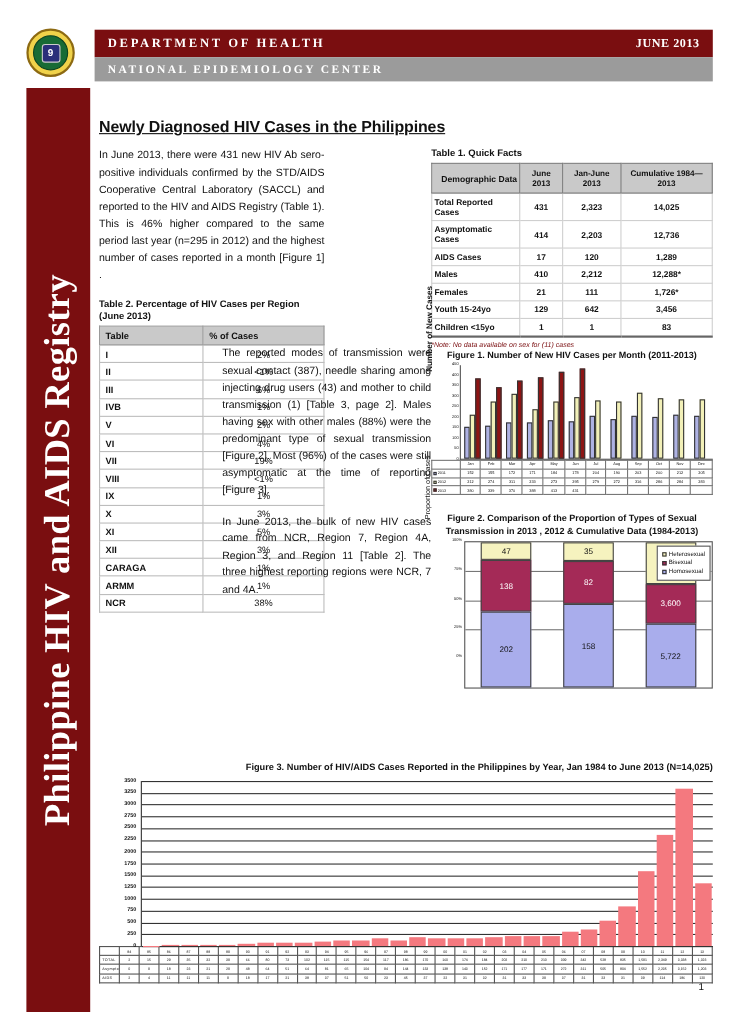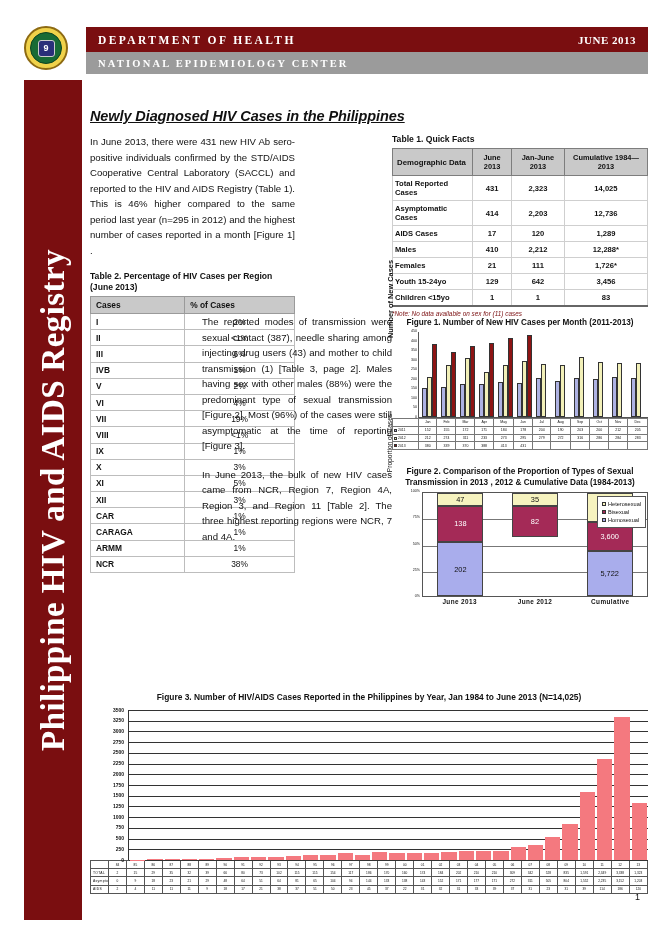--- a/index.html
+++ b/index.html
@@ -68,21 +68,21 @@
     font-family:"Liberation Serif", serif;
     font-size:33px; font-weight:700; letter-spacing:.4px;
     white-space:nowrap;
   }
 
   
   #content { position:absolute; left:90px; top:92px; width:558px; }
 
   #headline {
     font-size:14.5px; font-weight:bold; text-decoration:underline;
-    letter-spacing:-0.1px; margin:16px 0 0 0;font-style:italic;
+    letter-spacing:-0.1px; margin:16px 0 0 0;
   }
 
   .col-left  { position:absolute; left:0;   top:42px; width:205px; }
   .col-mid   { position:absolute; left:110px; }
   .col-right { position:absolute; left:302px; top:42px; width:256px; }
 
   p.body {
     font-size:9.6px; line-height:15.5px; text-align:justify;
     margin:0 0 13px 0; color:#111;
   }
@@ -95,21 +95,21 @@
     border:1px solid #a8a8a8; padding:2px 4px;
   }
 
   
   #table1 { width:100%; }
   #table1 th {
     background:#c9c9c9; font-size:7.4px; font-weight:bold;
     text-align:center; line-height:9px; padding:4px 2px;
     border:1px solid #7d7d7d;
   }
-  #table1 th.first { text-align:left; padding-left:4px; font-size:7.8px; }
+  #table1 th.first { text-align:right; padding-left:4px; font-size:7.8px; }
   #table1 td {
     font-size:7.6px; text-align:center; font-weight:bold;
     padding:3px 2px; border:1px solid #cfcfcf;
   }
   #table1 td.lbl { text-align:left; }
   #table1 tr:last-child td { border-bottom:2px solid #666; }
   #table1-note { font-size:6.4px; color:#7a0e10; font-style:italic; margin-top:3px; }
 
   
   #table2 th {
@@ -156,42 +156,42 @@
   #fig2 { position:relative; width:256px; }
   #fig2-area { position:relative; height:118px; margin-left:30px; }
   #fig2-ylab {
     position:absolute; left:-36px; top:6px; width:110px;
     transform:rotate(-90deg); transform-origin:left top;
     font-size:6.6px; text-align:center; white-space:nowrap;
   }
   #fig2-yticks { position:absolute; left:-17px; top:0; width:15px; height:105px; }
   #fig2-yticks span { position:absolute; right:0; font-size:3.6px; line-height:3.6px; }
   #fig2-plot {
-    position:absolute; left:0; top:0; right:0; height:105px;
+    position:absolute; left:0; top:0; right:0; height:134px;
     border:1px solid #555; display:flex; align-items:flex-end;
     justify-content:space-around;
   }
   #fig2-plot .gl { position:absolute; left:0; right:0; border-top:1px solid #777; }
   .f2-col { width:46px; height:100%; display:flex; flex-direction:column; position:relative; z-index:2; }
   .f2-seg { border:1px solid #444; display:flex; align-items:center; justify-content:center; font-size:7.4px; color:#111; }
   .f2-het { background:#f6f3bf; }
   .f2-bi  { background:#a42a57; color:#fff !important; }
   .f2-hom { background:#a9adec; }
   #fig2-xlabels { position:absolute; left:0; right:0; top:106px; display:flex; justify-content:space-around; }
   #fig2-xlabels span { width:46px; text-align:center; font-size:6.4px; font-weight:bold; letter-spacing:.4px; }
   #fig2-legend {
     position:absolute; right:2px; top:4px; background:#fff;
     border:1px solid #555; padding:3px 4px; z-index:5;
   }
   #fig2-legend div { font-size:5.6px; line-height:8px; display:flex; align-items:center; gap:2px; }
   #fig2-legend i { width:4px; height:4px; display:inline-block; border:0.5px solid #333; }
 
   
   #fig3 { position:absolute; left:0; top:600px; width:558px; }
-  #fig3-cap { font-size:8.4px; font-weight:bold; text-align:center; margin-bottom:8px; }
+  #fig3-cap { font-size:8.4px; font-weight:bold; text-align:right; margin-bottom:8px; }
   #fig3-area { position:relative; margin-left:38px; height:150px; }
   #fig3-yticks { position:absolute; left:-36px; top:0; width:32px; height:150px; }
   #fig3-yticks span { position:absolute; right:0; font-size:5px; line-height:5px; font-weight:bold; }
   #fig3-plot { position:absolute; left:0; top:0; right:0; height:150px; border-left:1px solid #333; }
   #fig3-plot .gl { position:absolute; left:0; right:0; border-top:1px solid #333; }
   #fig3-bars { position:absolute; left:0; right:0; bottom:0; top:0; display:flex; align-items:flex-end; z-index:2; }
   #fig3-bars .b { flex:1; margin:0 1px; background:#f4797f; }
 
   #fig3-table { border-collapse:collapse; width:100%; margin-top:0; table-layout:fixed; }
   #fig3-table td, #fig3-table th {
@@ -230,21 +230,21 @@
   <div id="headline">Newly Diagnosed HIV Cases in the Philippines</div>
 
   <div class="col-left">
     <p class="body">In June 2013, there were 431 new HIV Ab sero-positive individuals confirmed by the STD/AIDS Cooperative  Central Laboratory (SACCL) and reported to the HIV and AIDS Registry (Table 1). This is 46% higher compared to the same period last year (n=295 in 2012) and the highest number of cases reported in a month [Figure 1] .</p>
 
     <div>
       <div class="tbl-cap">Table 2. Percentage of HIV Cases per Region (June 2013)</div>
       <table class="grid" id="table2">
         <thead>
           <tr>
-            <th>Cases</th>
+            <th>Table</th>
             <th>% of Cases</th>
           </tr>
         </thead>
         <tbody id="table2-body">
             <tr>
               <td class="reg">I</td>
               <td class="pct">2%</td>
             </tr>
             <tr>
               <td class="reg">II</td>
@@ -282,24 +282,20 @@
               <td class="reg">X</td>
               <td class="pct">3%</td>
             </tr>
             <tr>
               <td class="reg">XI</td>
               <td class="pct">5%</td>
             </tr>
             <tr>
               <td class="reg">XII</td>
               <td class="pct">3%</td>
-            </tr>
-            <tr>
-              <td class="reg">CAR</td>
-              <td class="pct">1%</td>
             </tr>
             <tr>
               <td class="reg">CARAGA</td>
               <td class="pct">1%</td>
             </tr>
             <tr>
               <td class="reg">ARMM</td>
               <td class="pct">1%</td>
             </tr>
             <tr>
@@ -540,20 +536,21 @@
             <div class="gl" style="top: 52.5px;"></div>
             <div class="gl" style="top: 26.25px;"></div>
             <div class="f2-col">
               <div class="f2-seg f2-het" style="height: 12.1447%;">47</div>
               <div class="f2-seg f2-bi" style="height: 35.6589%;">138</div>
               <div class="f2-seg f2-hom" style="height: 52.1964%;">202</div>
             </div>
             <div class="f2-col">
               <div class="f2-seg f2-het" style="height: 12.7273%;">35</div>
               <div class="f2-seg f2-bi" style="height: 29.8182%;">82</div>
+              <div class="f2-seg f2-hom" style="height: 57.4545%;">158</div>
             </div>
             <div class="f2-col">
               <div class="f2-seg f2-het" style="height: 28.4903%;">3,714</div>
               <div class="f2-seg f2-bi" style="height: 27.6158%;">3,600</div>
               <div class="f2-seg f2-hom" style="height: 43.8938%;">5,722</div>
             </div>
           </div>
         <div id="fig2-xlabels">
             <span>June 2013</span>
             <span>June 2012</span>

